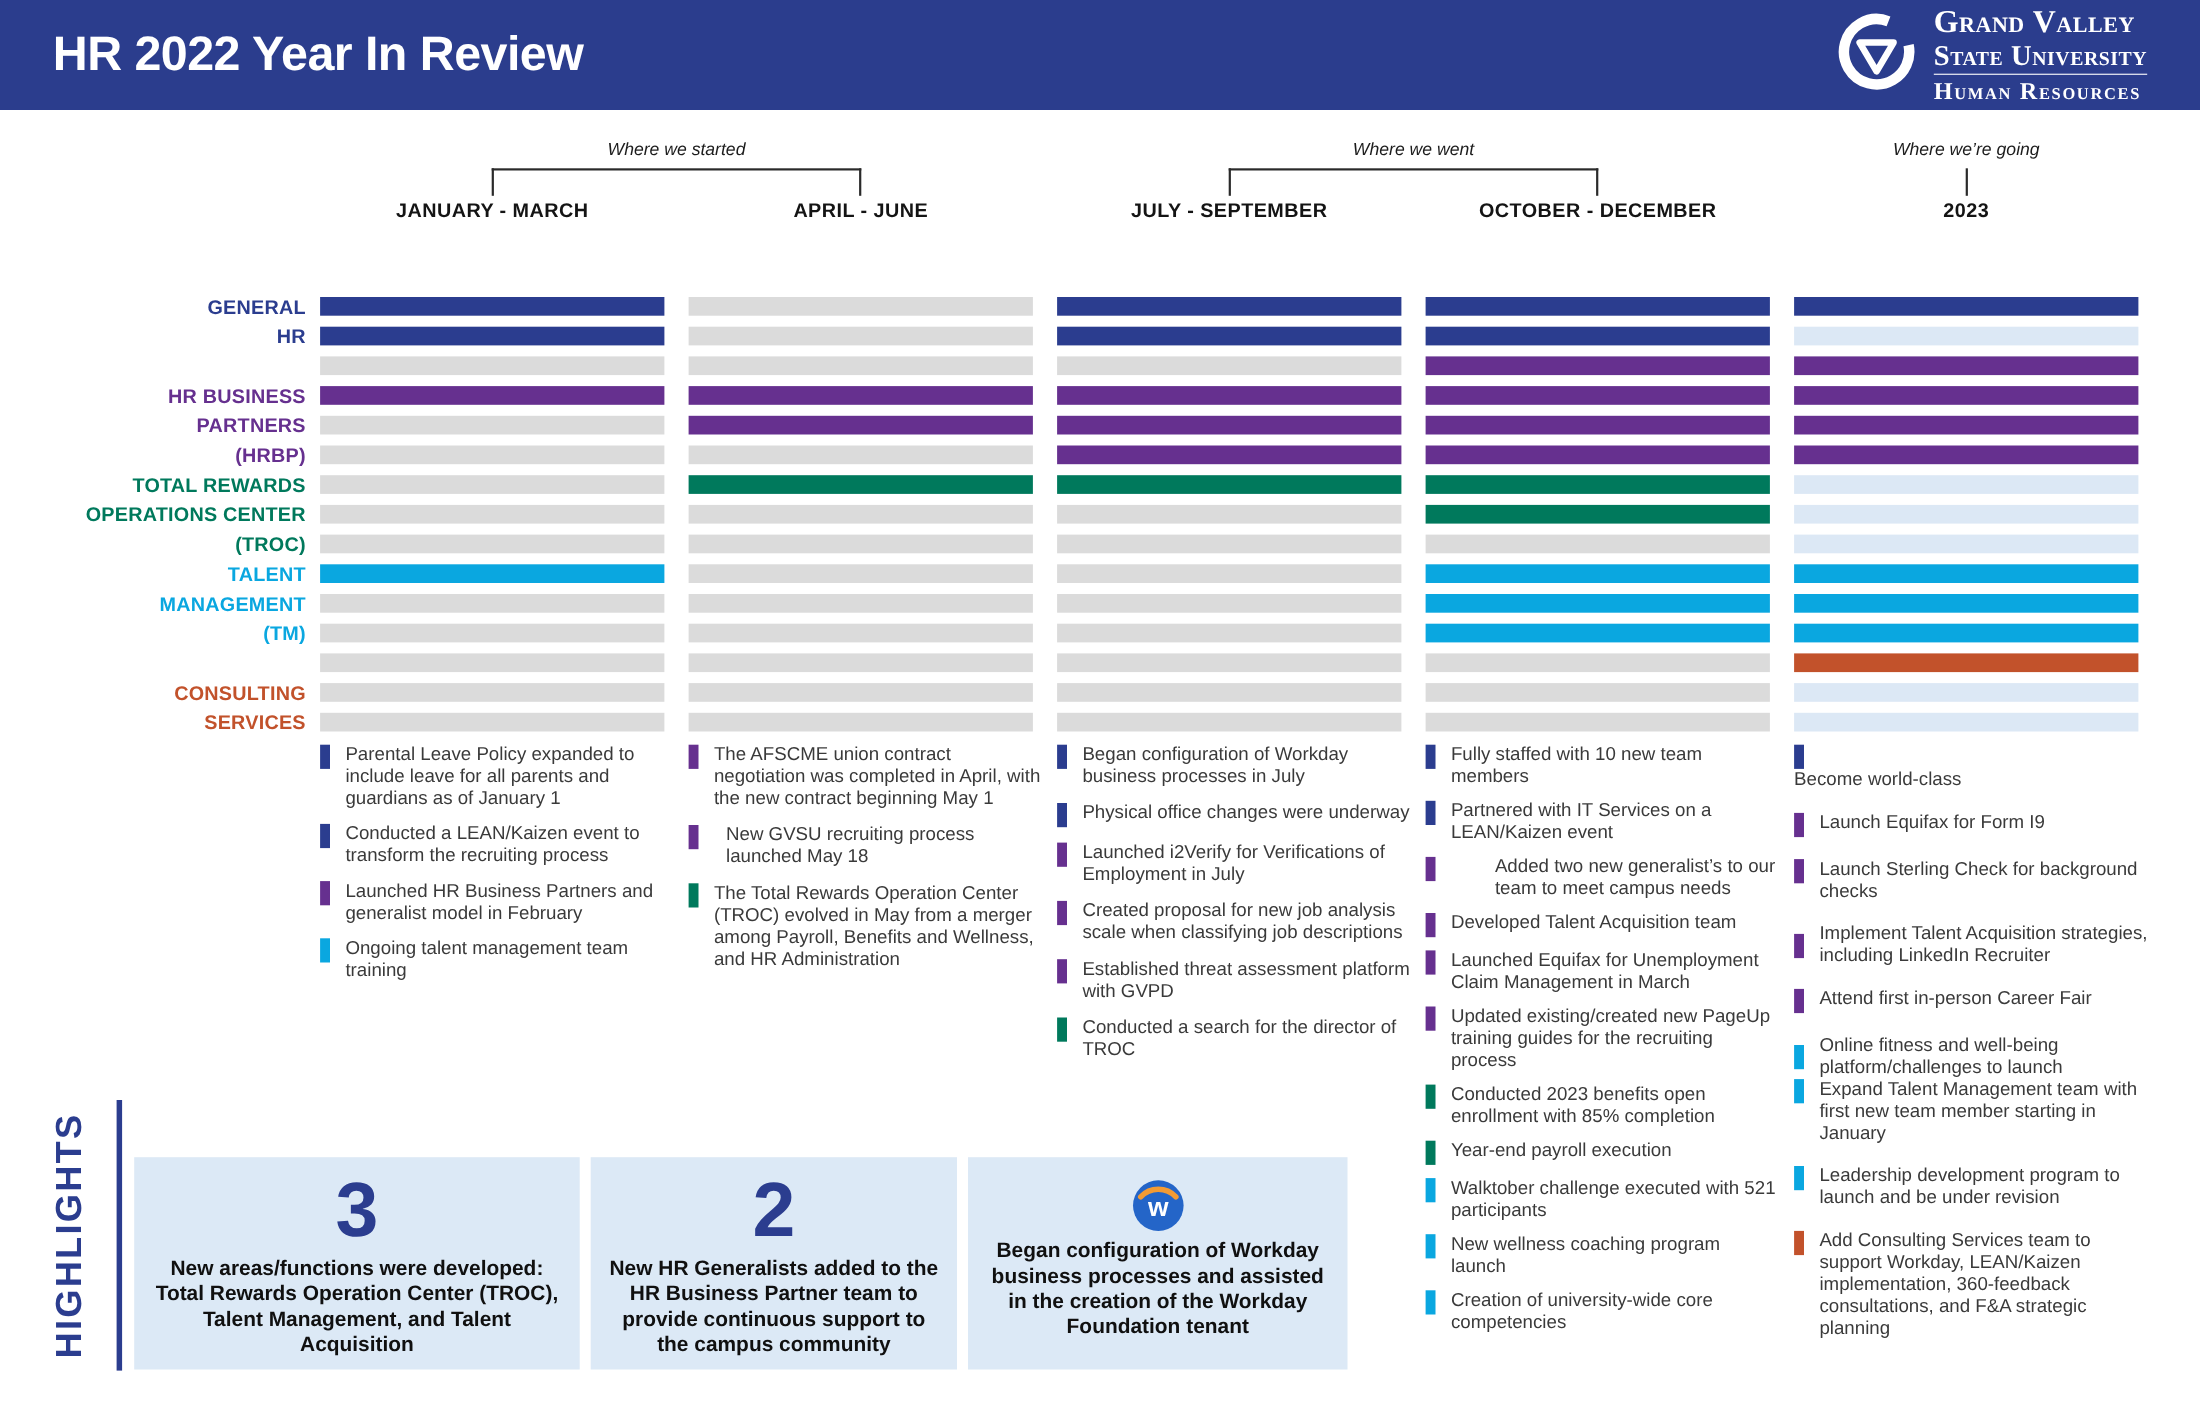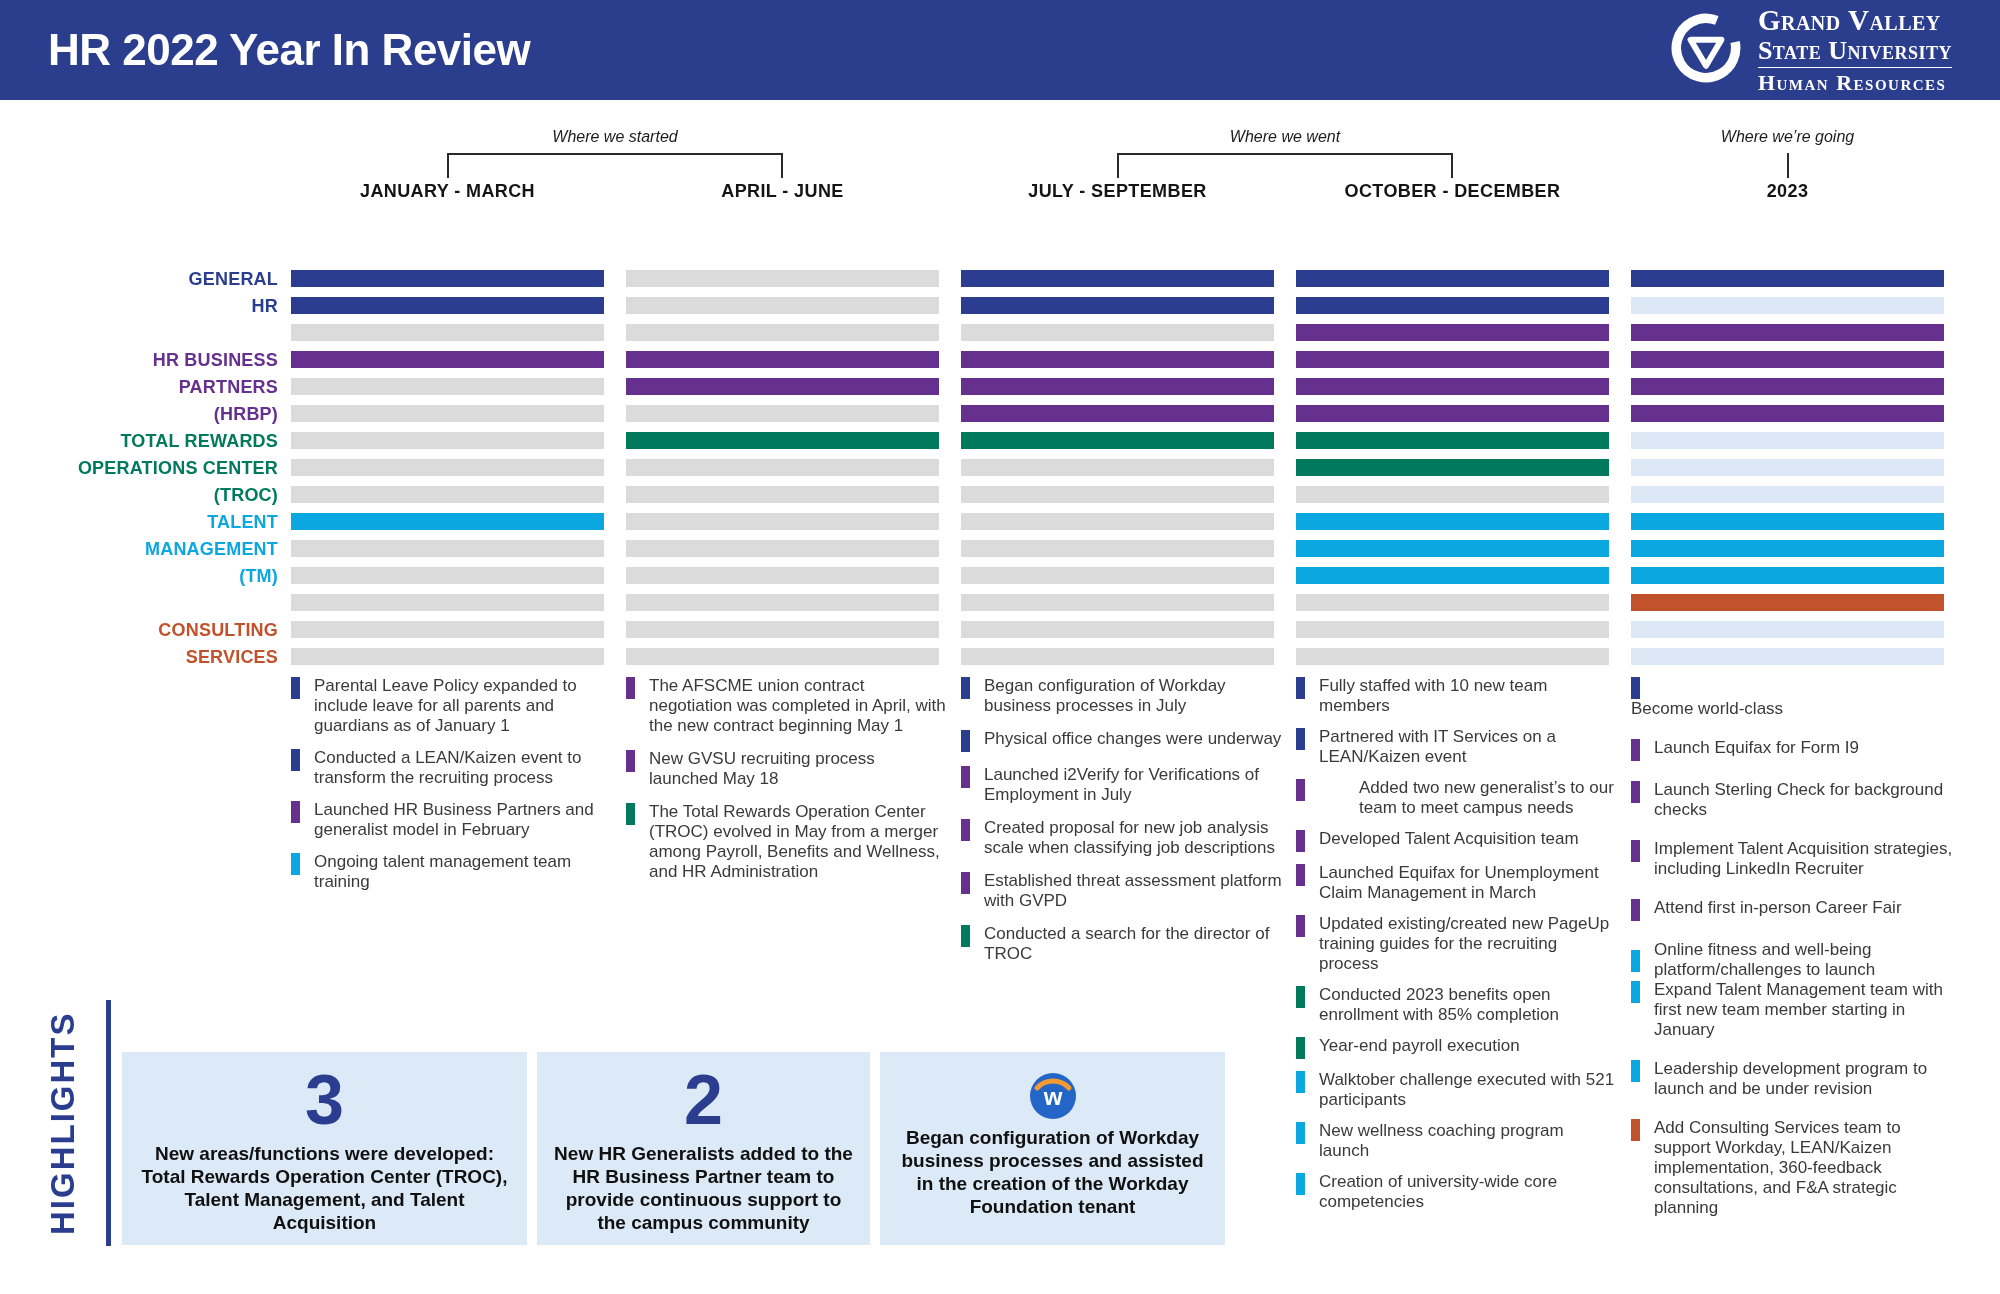--- a/index.html
+++ b/index.html
@@ -207,21 +207,21 @@
         <div class="bitem" style="margin-bottom: 12px;">
           <span class="bmark" style="background: rgb(10, 167, 224);"></span>
           <span class="btext">Ongoing talent management team training</span>
         </div>
       </div>
       <div class="bullet-col" style="left: 626px;">
         <div class="bitem" style="margin-bottom: 13px;">
           <span class="bmark" style="background: rgb(102, 48, 143);"></span>
           <span class="btext">The AFSCME union contract negotiation was completed in April, with the new contract beginning May 1</span>
         </div>
-        <div class="bitem" style="margin-bottom: 13px;">
+        <div class="bitem" style="margin-bottom: 13px; gap: 11px;">
           <span class="bmark" style="background: rgb(102, 48, 143);"></span>
           <span class="btext">New GVSU recruiting process launched May 18</span>
         </div>
         <div class="bitem" style="margin-bottom: 13px;">
           <span class="bmark" style="background: rgb(0, 121, 92);"></span>
           <span class="btext">The Total Rewards Operation Center (TROC) evolved in May from a merger among Payroll, Benefits and Wellness, and HR Administration</span>
         </div>
       </div>
       <div class="bullet-col" style="left: 961px;">
         <div class="bitem" style="margin-bottom: 13px;">
@@ -301,21 +301,21 @@
           <span class="btext">Become world-class</span>
         </div>
         <div class="bitem" style="margin-bottom: 19px;">
           <span class="bmark" style="background: rgb(102, 48, 143);"></span>
           <span class="btext">Launch Equifax for Form I9</span>
         </div>
         <div class="bitem" style="margin-bottom: 19px;">
           <span class="bmark" style="background: rgb(102, 48, 143);"></span>
           <span class="btext">Launch Sterling Check for background checks</span>
         </div>
-        <div class="bitem" style="margin-bottom: 19px;">
+        <div class="bitem" style="margin-bottom: 19px; align-items: center;">
           <span class="bmark" style="background: rgb(102, 48, 143);"></span>
           <span class="btext">Implement Talent Acquisition strategies, including LinkedIn Recruiter</span>
         </div>
         <div class="bitem" style="margin-bottom: 19px;">
           <span class="bmark" style="background: rgb(102, 48, 143);"></span>
           <span class="btext">Attend first in-person Career Fair</span>
         </div>
         <div class="bitem" style=" align-items: center;">
           <span class="bmark" style="background: rgb(10, 167, 224);"></span>
           <span class="btext">Online fitness and well-being platform/challenges to launch</span>

